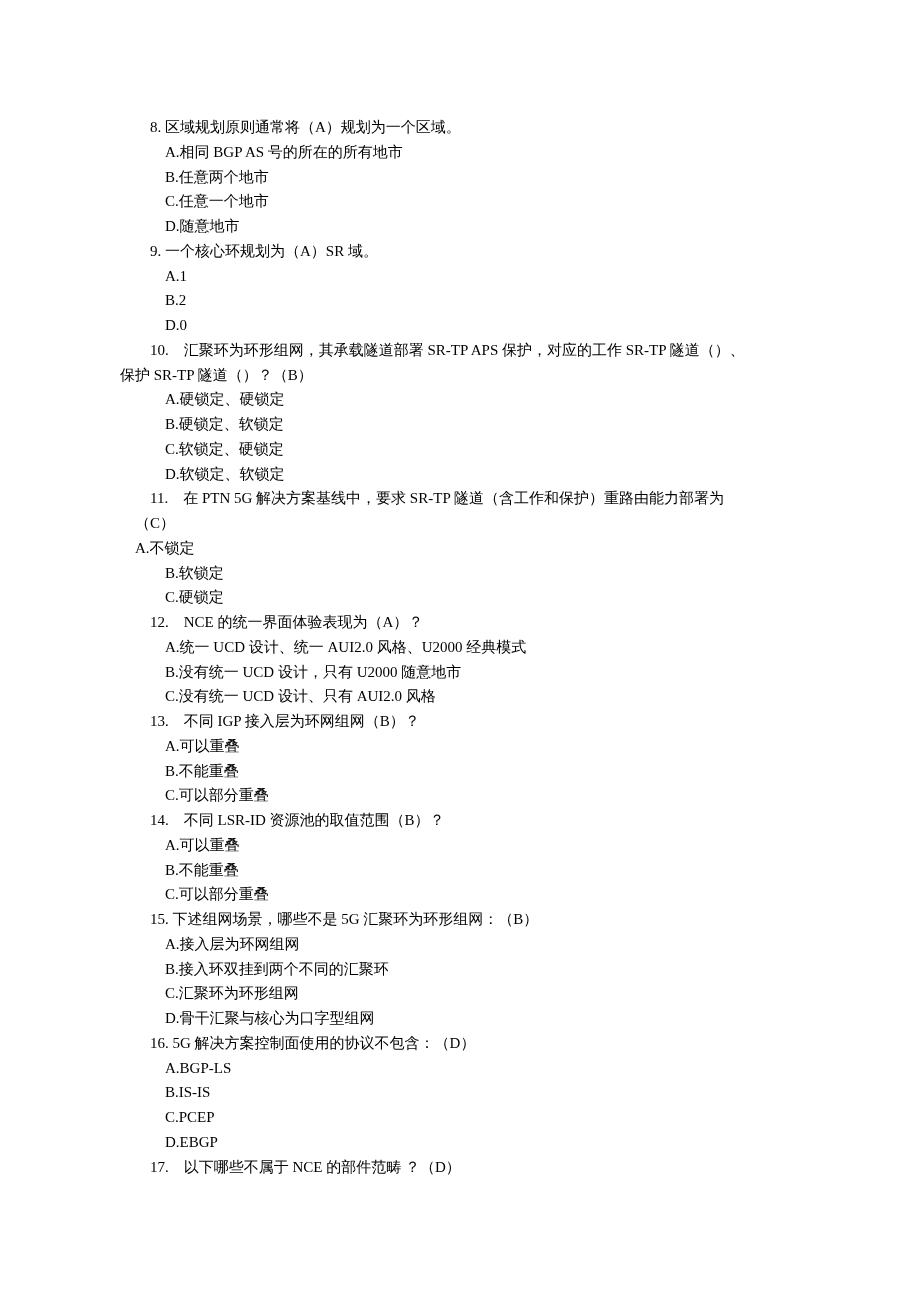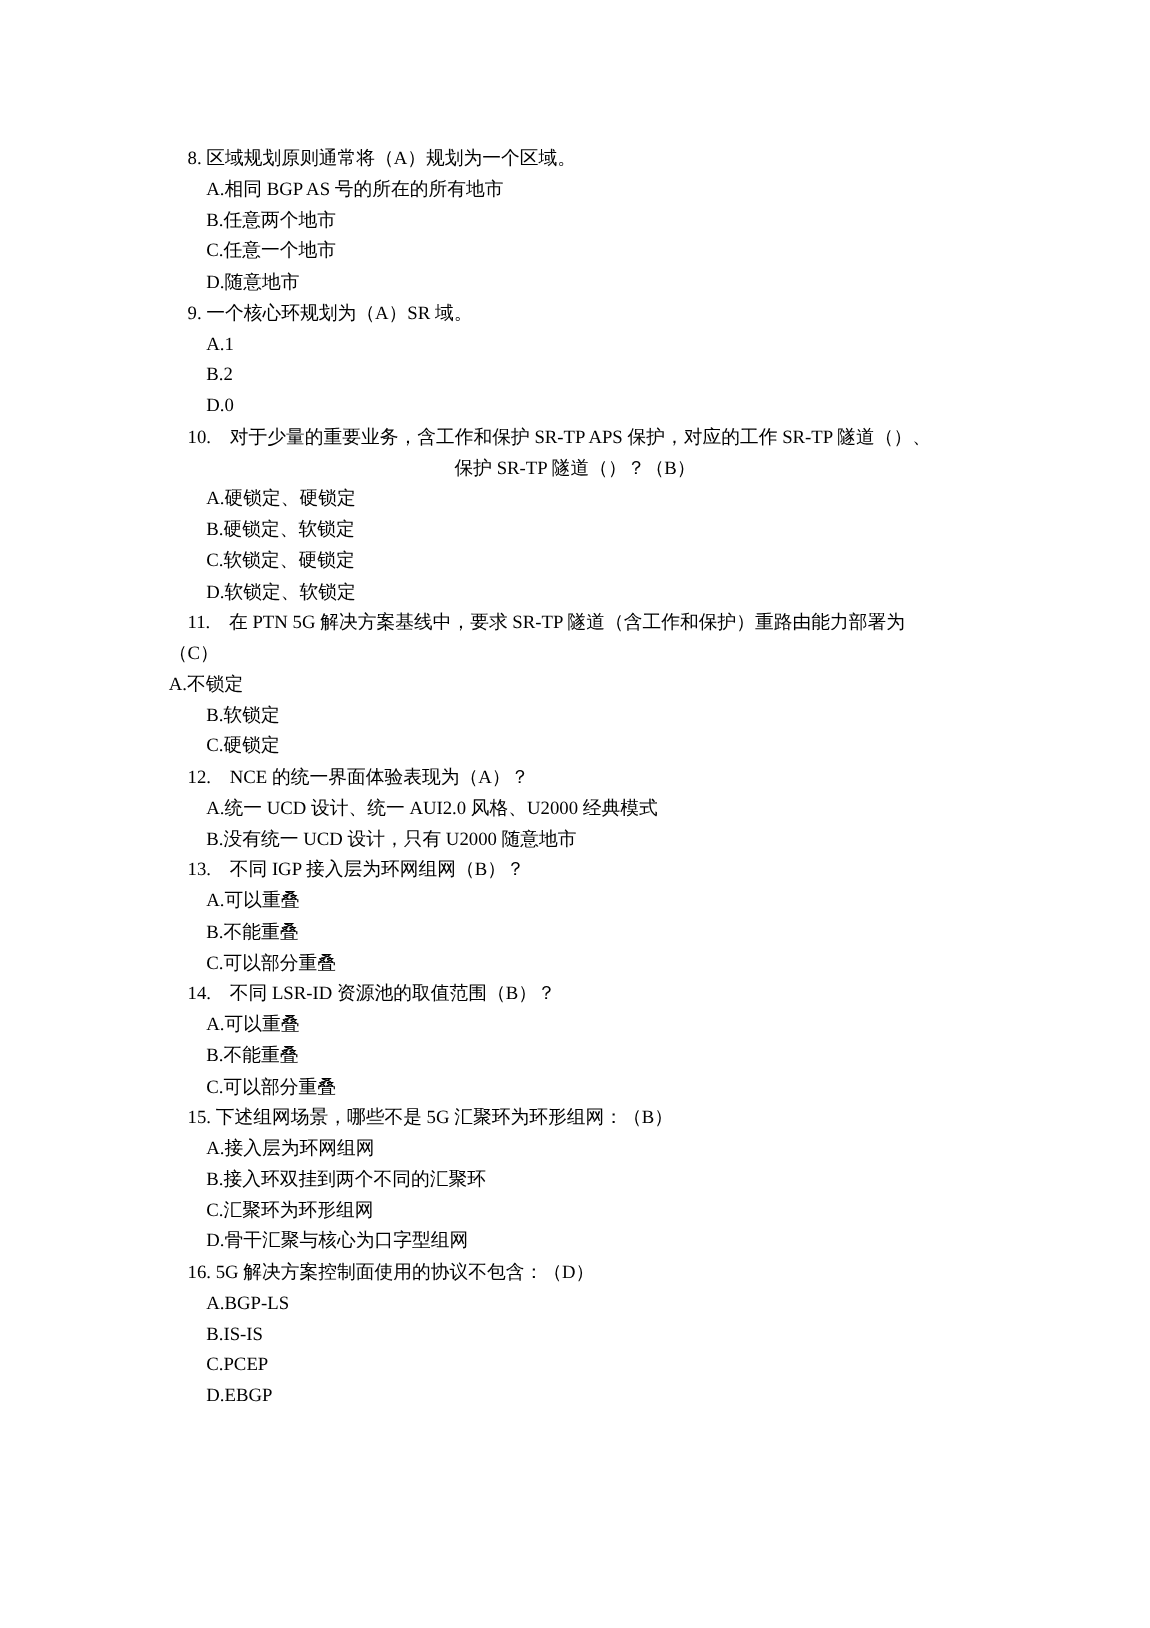--- a/index.html
+++ b/index.html
@@ -18,21 +18,20 @@
   .question {
     margin: 0;
   }
   .stem {
     text-indent: 2em;
     margin: 0;
   }
   .stem-cont {
     text-indent: 0;
     margin: 0;
-    text-align: center;
   }
   .option {
     text-indent: 3em;
     margin: 0;
   }
   .hang-option {
     text-indent: 1em;
     margin: 0;
   }
 </style>
@@ -50,40 +49,41 @@
   </div>
 
   <div class="question">
     <p class="stem"><span>9.</span> <span>一个核心环规划为（A）SR 域。</span></p>
     <p class="option">A.1</p>
     <p class="option">B.2</p>
     <p class="option">D.0</p>
   </div>
 
   <div class="question">
-    <p class="stem"><span>10.</span>&nbsp;&nbsp;&nbsp;&nbsp;<span>对于少量的重要业务，含工作和保护 SR-TP APS 保护，对应的工作 SR-TP 隧道（）、</span></p>
+    <p class="stem"><span>10.</span>&nbsp;&nbsp;&nbsp;&nbsp;<span>汇聚环为环形组网，其承载隧道部署 SR-TP APS 保护，对应的工作 SR-TP 隧道（）、</span></p>
     <p class="stem-cont">保护 SR-TP 隧道（）？（B）</p>
     <p class="option">A.硬锁定、硬锁定</p>
     <p class="option">B.硬锁定、软锁定</p>
     <p class="option">C.软锁定、硬锁定</p>
     <p class="option">D.软锁定、软锁定</p>
   </div>
 
   <div class="question">
     <p class="stem"><span>11.</span>&nbsp;&nbsp;&nbsp;&nbsp;<span>在 PTN 5G 解决方案基线中，要求 SR-TP 隧道（含工作和保护）重路由能力部署为</span></p>
     <p class="hang-option">（C）</p>
     <p class="hang-option">A.不锁定</p>
     <p class="option">B.软锁定</p>
     <p class="option">C.硬锁定</p>
   </div>
 
   <div class="question">
     <p class="stem"><span>12.</span>&nbsp;&nbsp;&nbsp;&nbsp;<span>NCE 的统一界面体验表现为（A）？</span></p>
     <p class="option">A.统一 UCD 设计、统一 AUI2.0 风格、U2000 经典模式</p>
     <p class="option">B.没有统一 UCD 设计，只有 U2000 随意地市</p>
+    <p class="option">C.没有统一 UCD 设计、只有 AUI2.0 风格</p>
   </div>
 
   <div class="question">
     <p class="stem"><span>13.</span>&nbsp;&nbsp;&nbsp;&nbsp;<span>不同 IGP 接入层为环网组网（B）？</span></p>
     <p class="option">A.可以重叠</p>
     <p class="option">B.不能重叠</p>
     <p class="option">C.可以部分重叠</p>
   </div>
 
   <div class="question">
@@ -102,14 +102,17 @@
   </div>
 
   <div class="question">
     <p class="stem"><span>16.</span> <span>5G 解决方案控制面使用的协议不包含：（D）</span></p>
     <p class="option">A.BGP-LS</p>
     <p class="option">B.IS-IS</p>
     <p class="option">C.PCEP</p>
     <p class="option">D.EBGP</p>
   </div>
 
+  <div class="question">
+    <p class="stem"><span>17.</span>&nbsp;&nbsp;&nbsp;&nbsp;<span>以下哪些不属于 NCE 的部件范畴 ？（D）</span></p>
+  </div>
 
 </div>
 
 </body></html>

